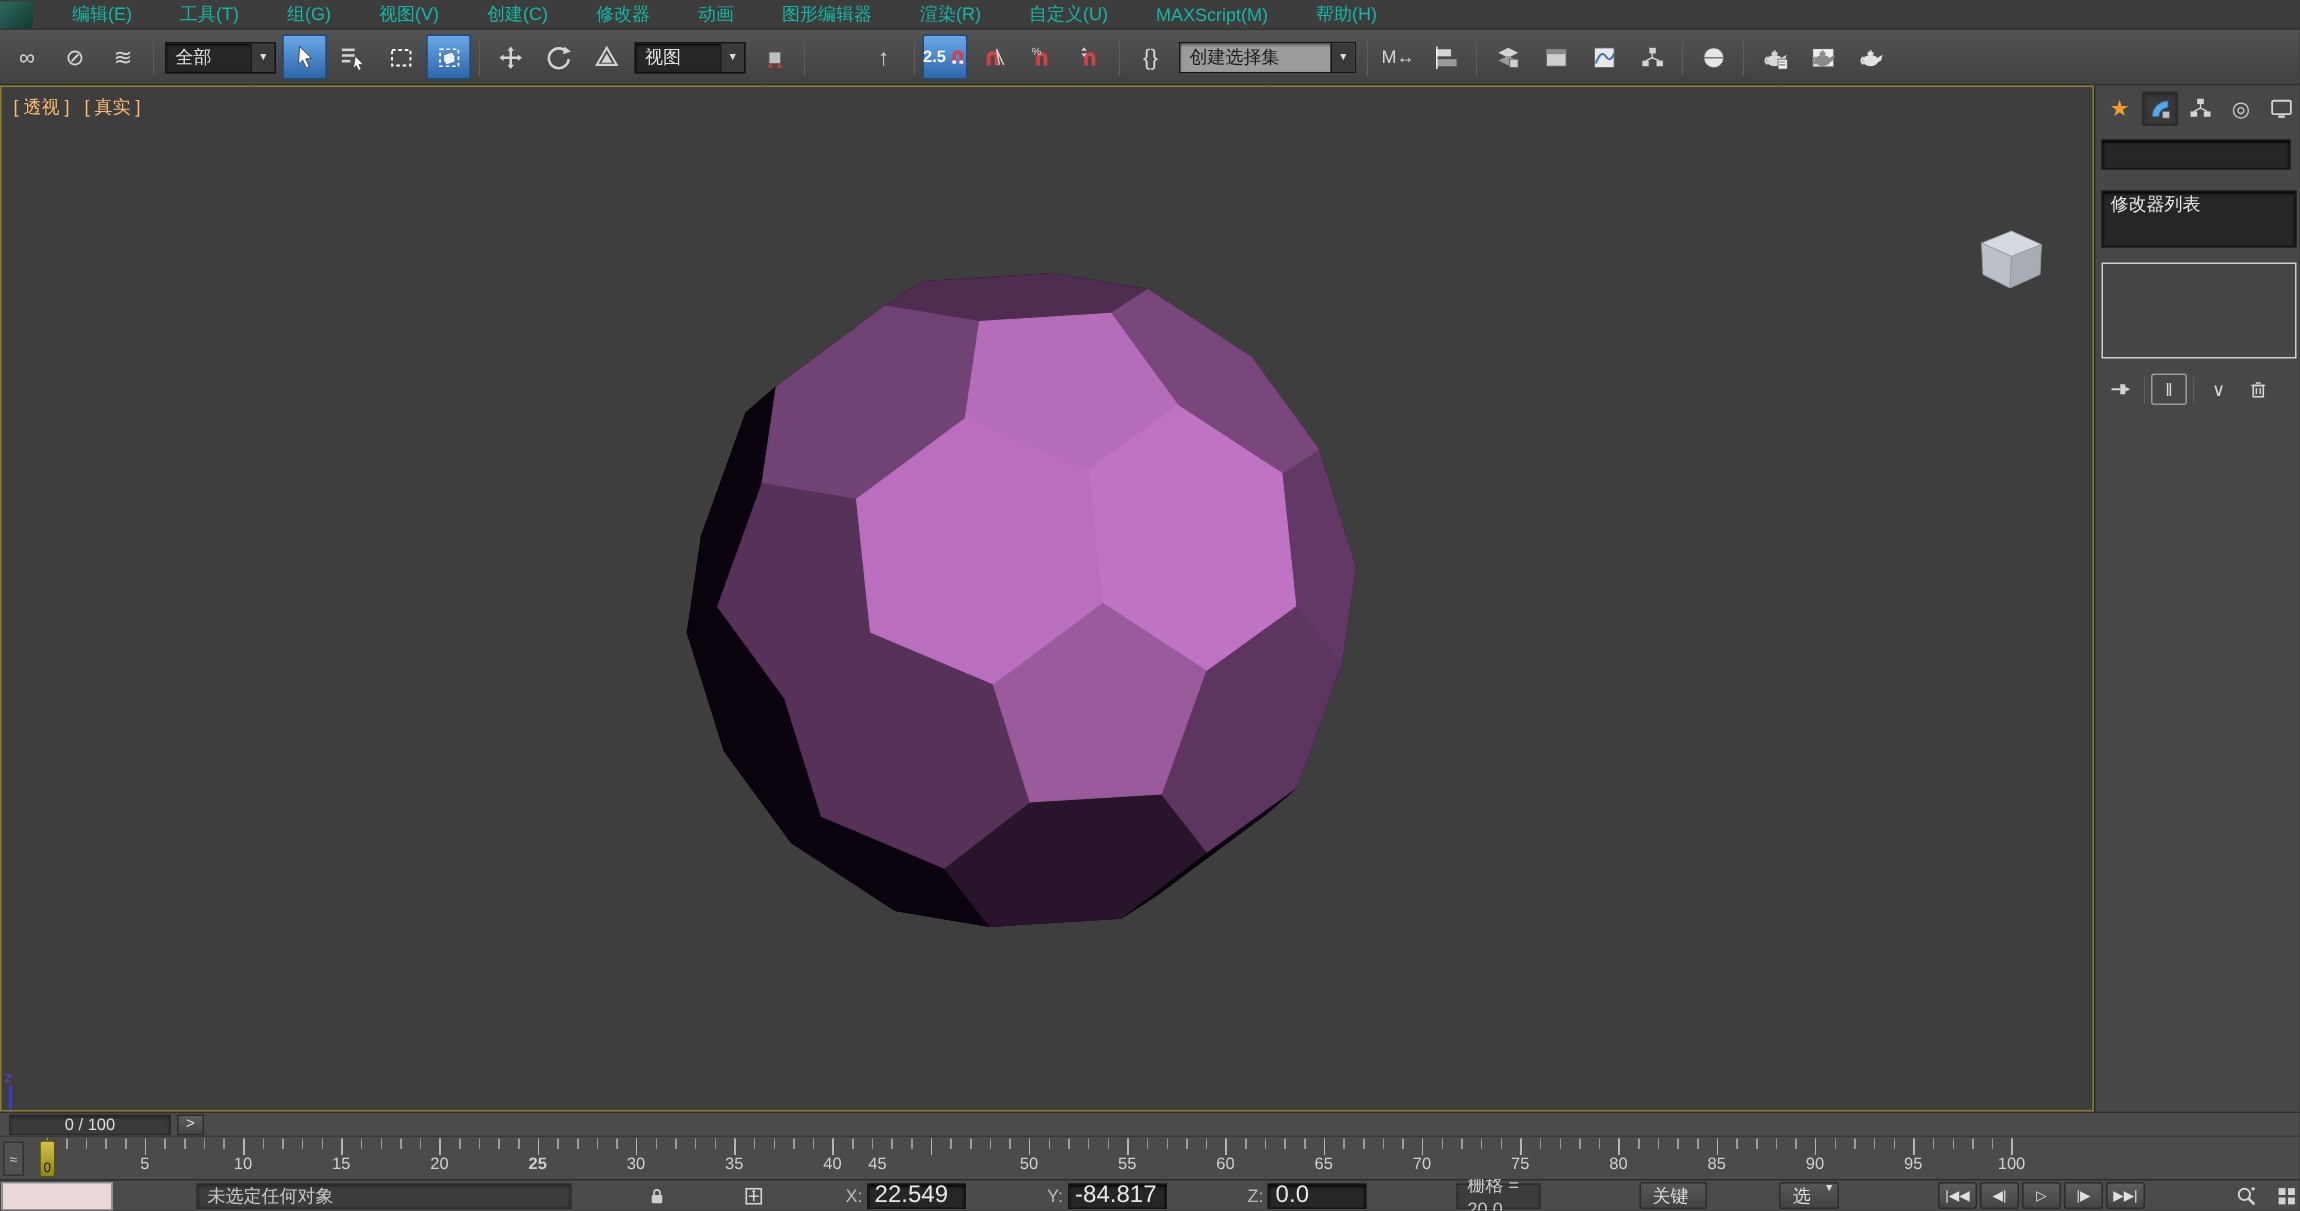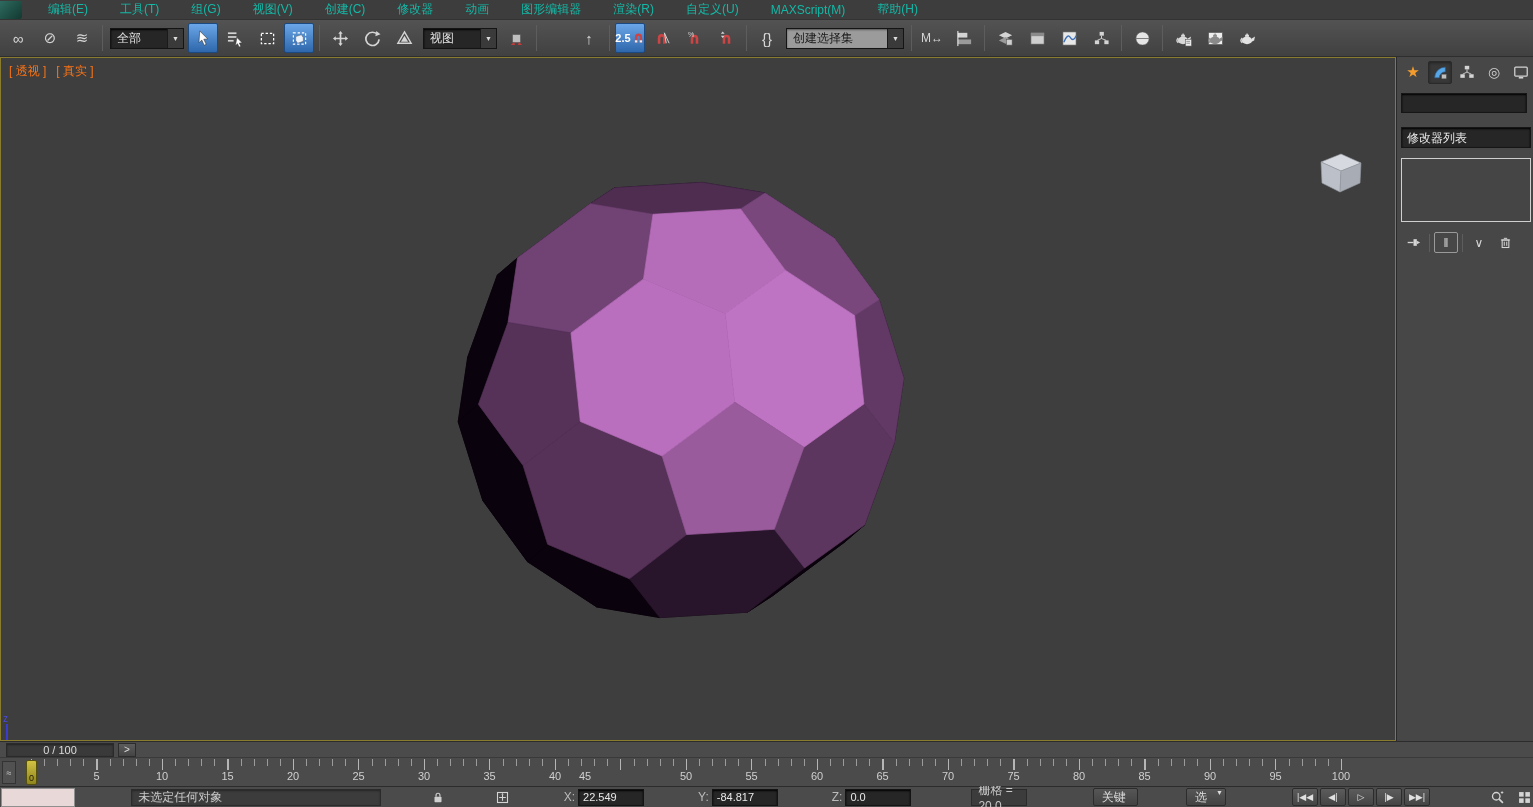--- a/index.html
+++ b/index.html
@@ -26,39 +26,39 @@
   .tdrop .darr { width:16px; height:100%; background:#3a3a3a; border-left:1px solid #1a1a1a;
     display:flex; align-items:center; justify-content:center; font-size:7px; color:#ddd; }
   .tdrop.lite { background:#9b9b9b; color:#1a1a1a; box-shadow:inset 0 1px 2px #555; }
   .snaptxt { font-size:11px; font-weight:bold; margin-right:1px; }
   .ticon svg { display:block; }
 
   
   .mainrow { position:relative; height:684px; display:flex; }
   .viewport { position:relative; width:1396px; height:684px; background:#3e3e3e;
     border:1px solid #8a7c2e; overflow:hidden; }
-  .vplabel { position:absolute; top:5px; left:8px; color:#f97316; font-size:12px; display:flex; gap:10px; }
+  .vplabel { position:absolute; top:5px; left:8px; color:#fdba74; font-size:12px; display:flex; gap:10px; }
   .vplabel span { cursor:default; }
   .axis { position:absolute; left:2px; top:655px; color:#4b4bd8; font-size:10px; }
   .axis .zline { display:block; width:2px; height:40px; background:#3c3ccc; margin-left:3px; }
   .viewcube { position:absolute; left:1308px; top:86px; opacity:.95; }
   .ballsvg { position:absolute; }
 
   
   .cmdpanel { width:137px; height:684px; background:#474747; border-left:1px solid #2a2a2a;
     padding:2px 0 0 4px; color:#d8d8d8; position:relative; }
   .ptabs { display:flex; gap:3px; height:26px; align-items:center; }
   .ptab { width:24px; height:23px; display:flex; align-items:center; justify-content:center;
     border:1px solid transparent; border-radius:2px; font-size:14px; color:#cfcfcf; }
   .ptab.active { background:#383838; border:1px solid #2a2a2a; box-shadow:inset 0 1px 3px #222; }
   .ptab .star { color:#f39b2d; font-size:15px; }
   .namefield { margin-top:8px; width:126px; height:20px; background:#262626; border:1px solid #161616;
     box-shadow:inset 0 1px 2px #000; color:#eee; font-size:12px; padding:0 4px; }
-  .modlist { margin-top:14px; width:130px; height:21px; background:#262626; border:1px solid #161616;
-    box-shadow:inset 0 1px 2px #000; color:#e8e8e8; font-size:12px; display:flex; align-items:flex-end; padding:0 5px;
+  .modlist { margin-top:14px; width:130px; height:38px; background:#262626; border:1px solid #161616;
+    box-shadow:inset 0 1px 2px #000; color:#e8e8e8; font-size:12px; display:flex; align-items:flex-start; padding:0 5px;
     white-space:nowrap; overflow:hidden; }
   .stackbox { margin-top:10px; width:130px; height:64px; background:#454545; border:1px solid #cfcfcf; }
   .stackbtns { margin-top:10px; display:flex; align-items:center; gap:2px; }
   .sbtn { width:24px; height:21px; display:flex; align-items:center; justify-content:center; color:#d8d8d8;
     font-size:12px; border:1px solid transparent; border-radius:2px; }
   .sbtn.boxed { border:1px solid #9a9a9a; }
   .ssep { width:1px; height:18px; background:#2f2f2f; border-right:1px solid #5d5d5d; margin:0 2px; }
 
   
   .timerow { height:16px; background:#4b4b4b; display:flex; align-items:center; border-top:1px solid #2c2c2c; }
@@ -82,21 +82,21 @@
   
   .statusrow { height:21px; background:#4b4b4b; border-top:1px solid #2c2c2c; display:flex; align-items:center;
     color:#c8c8c8; font-size:12px;gap:44px; }
   .listener { width:160px; height:19px; background:#e9d8d8; border:1px solid #8f8f8f; margin-left:1px; }
   .promptbox { width:528px; height:17px; margin-left:12px; background:#3c3c3c; border:1px solid #2b2b2b;
     box-shadow:inset 0 1px 2px #262626; display:flex; align-items:center; padding:0 6px; color:#c9c9c9; }
   .sicon { width:18px; height:17px; display:flex; align-items:center; justify-content:center; margin-left:6px; }
   .coord { display:flex; align-items:center; margin-left:10px; gap:3px; }
   .coord label { color:#bbb; }
   .cfield { width:66px; height:17px; background:#262626; border:1px solid #141414; box-shadow:inset 0 1px 2px #000;
-    color:#e8e8e8; font-size:11px; padding:0 4px; }
+    color:#e8e8e8; font-size:16px; padding:0 4px; }
   .gridbox { width:104px; height:17px; margin-left:16px; background:#3c3c3c; border:1px solid #2b2b2b;
     display:flex; align-items:center; padding:0 6px; color:#c9c9c9; }
   .keybtn { height:18px; margin-left:22px; padding:0 8px; background:linear-gradient(#565656,#434343);
     border:1px solid #2c2c2c; border-radius:2px; display:flex; align-items:center; color:#ddd; }
   .keydrop { height:18px; margin-left:4px; padding:0 2px 0 8px; background:linear-gradient(#565656,#434343);
     border:1px solid #2c2c2c; border-radius:2px; display:flex; align-items:flex-start; color:#ddd; gap:6px; }
   .keydrop .darr { font-size:7px; }
   .pbgroup { display:flex; margin-left:22px; gap:2px; }
   .pbtn { min-width:26px; height:18px; padding:0 3px; background:linear-gradient(#5c5c5c,#454545);
     border:1px solid #2c2c2c; border-radius:2px; color:#e0e0e0; font-size:9px; display:flex; align-items:center; justify-content:center; }
@@ -493,21 +493,21 @@
         <span>≈</span>
       </div>
     <div class="ruler">
       <div class="ticksmin"></div>
       <div class="ticksmaj"></div>
       <div id="rlabels">
           <span class="rlabel" style="left: 96.5px;">5</span>
           <span class="rlabel" style="left: 162px;">10</span>
           <span class="rlabel" style="left: 227.5px;">15</span>
           <span class="rlabel" style="left: 293px;">20</span>
-          <span class="rlabel" style="left: 358.5px;">25</span>
+          <span class="rlabel" style="left: 358.5px; font-weight: bold;">25</span>
           <span class="rlabel" style="left: 424px;">30</span>
           <span class="rlabel" style="left: 489.5px;">35</span>
           <span class="rlabel" style="left: 555px;">40</span>
           <span class="rlabel" style="left: 585px;">45</span>
           <span class="rlabel" style="left: 686px;">50</span>
           <span class="rlabel" style="left: 751.5px;">55</span>
           <span class="rlabel" style="left: 817px;">60</span>
           <span class="rlabel" style="left: 882.5px;">65</span>
           <span class="rlabel" style="left: 948px;">70</span>
           <span class="rlabel" style="left: 1013.5px;">75</span>

